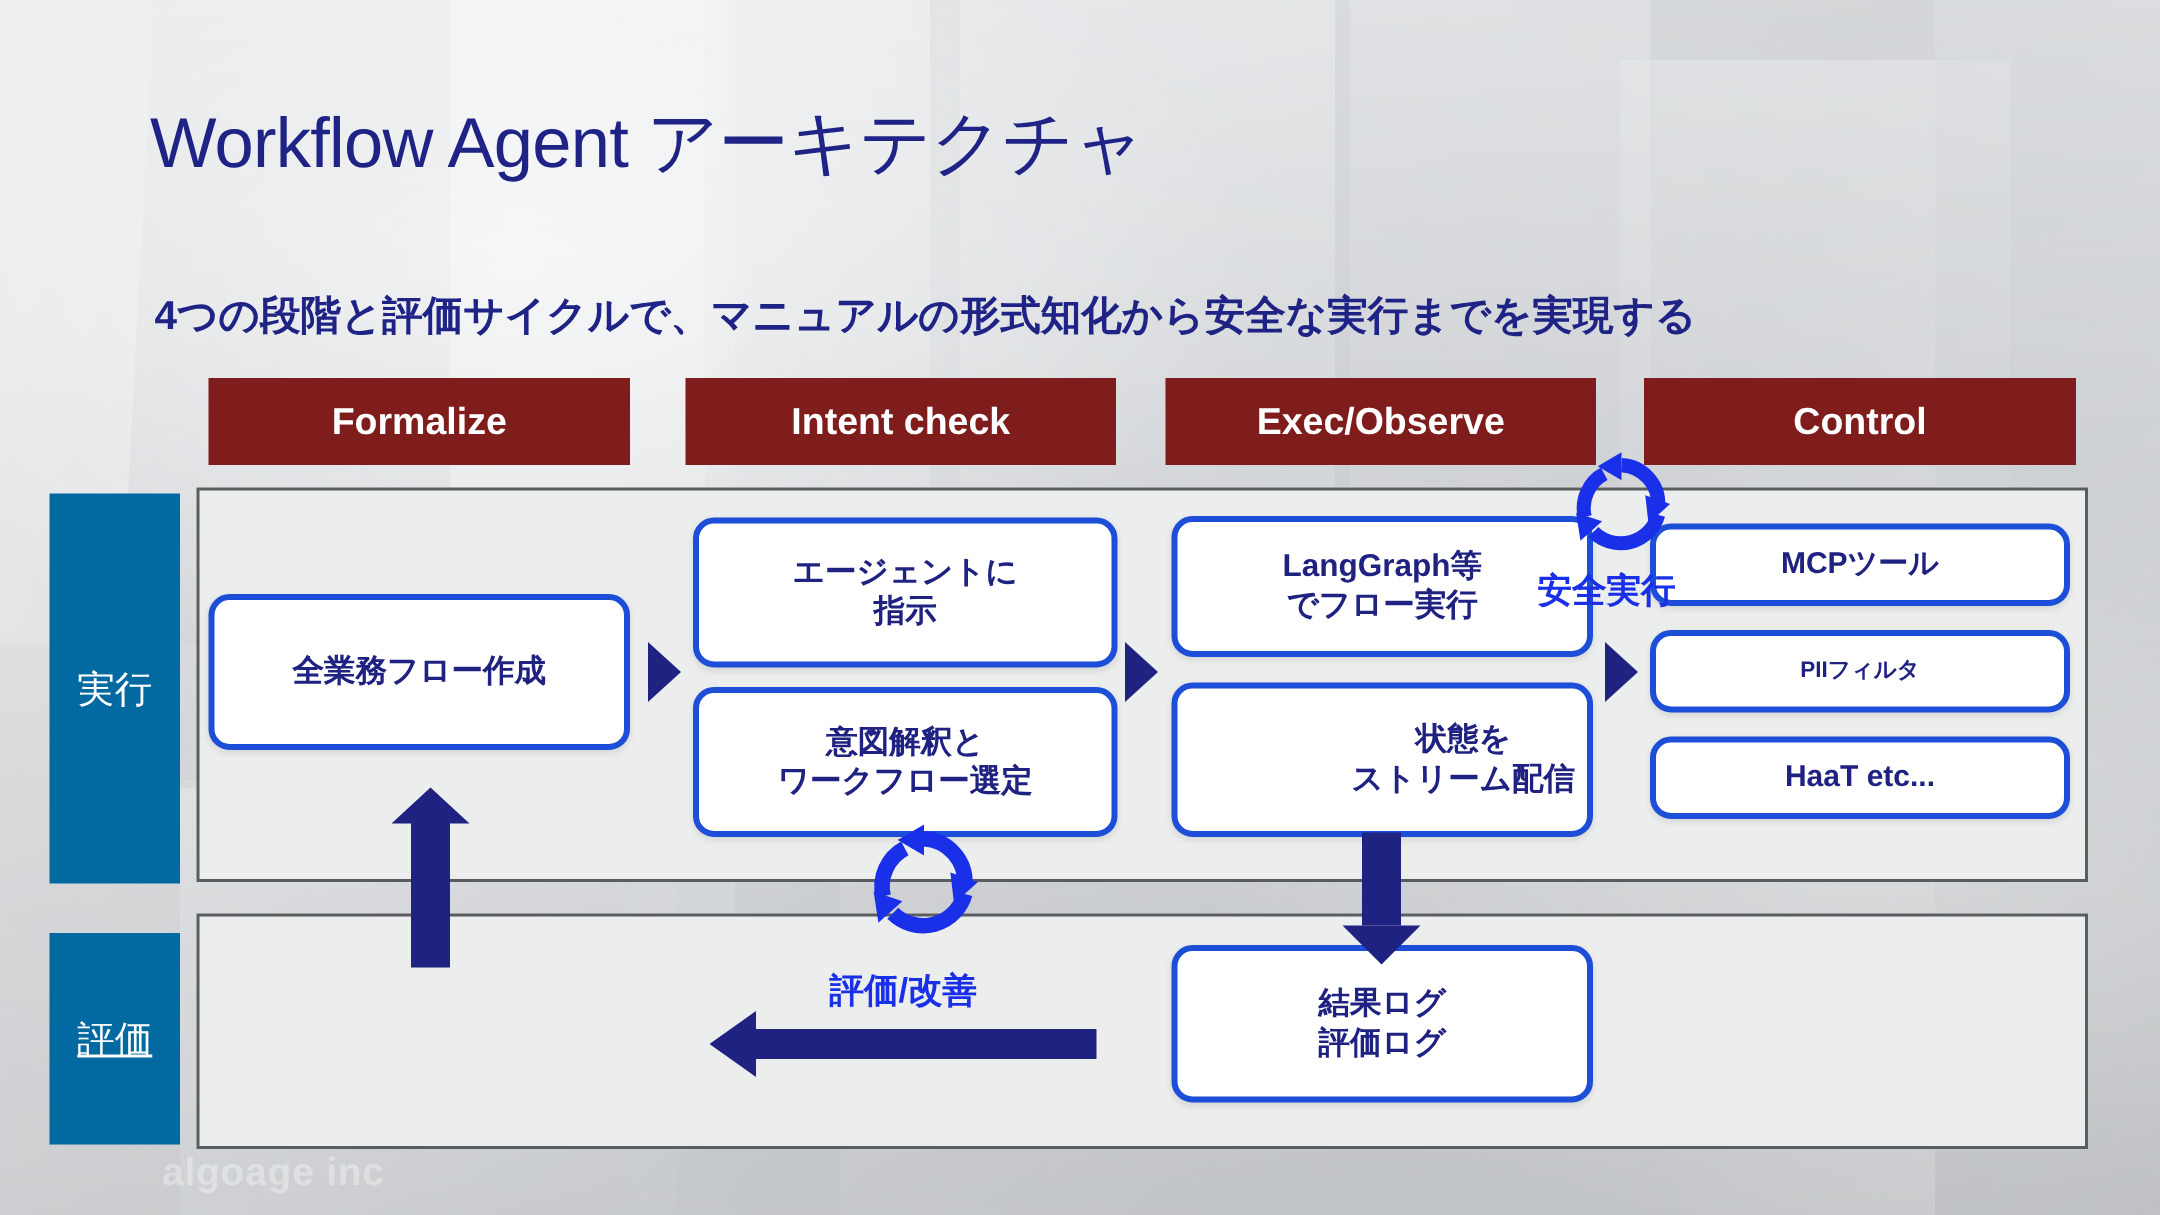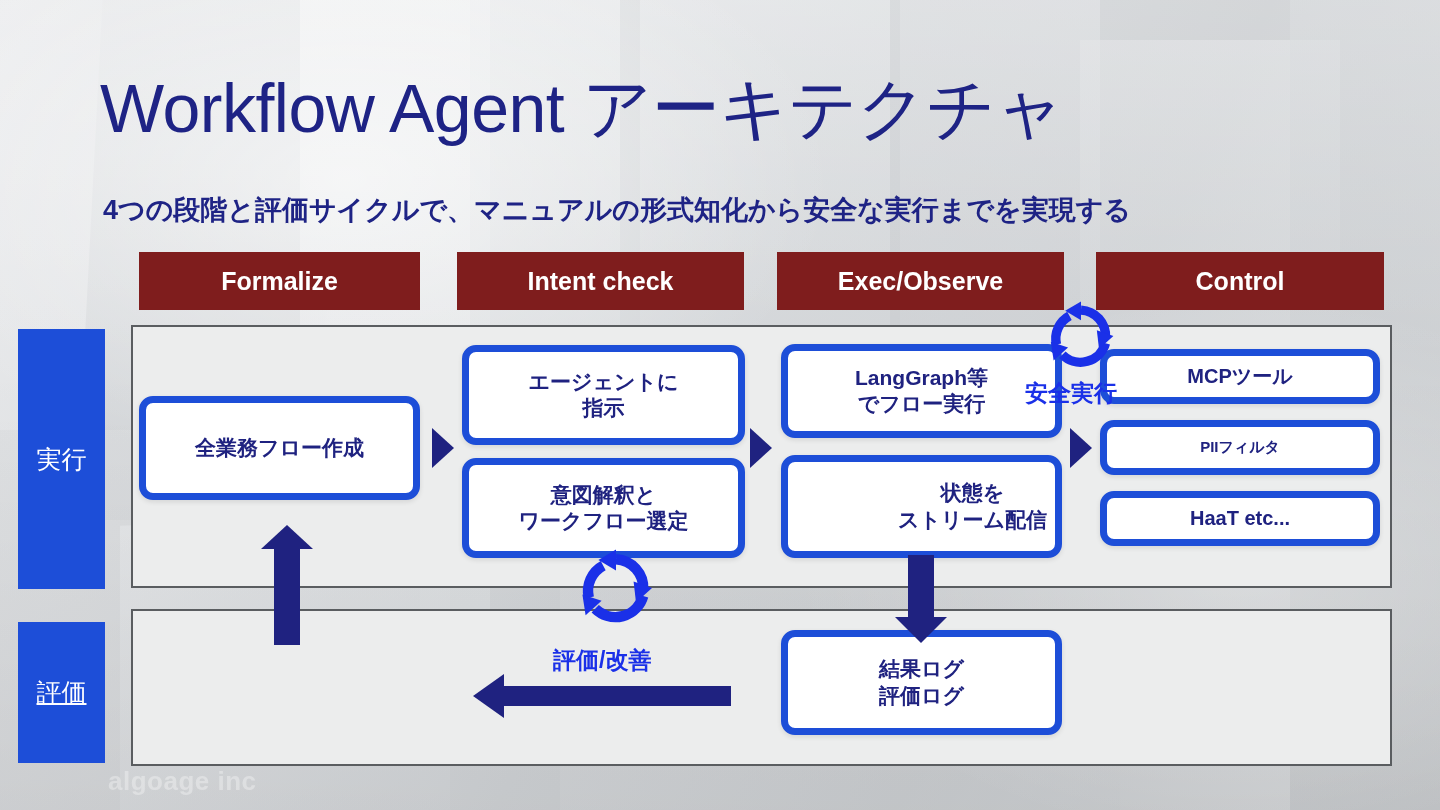--- a/index.html
+++ b/index.html
@@ -61,21 +61,21 @@
     font-size: 26px; font-weight: 700;
     color: rgba(255,255,255,.33);
     letter-spacing: .5px;
     user-select: none;
   }
 
   
   .title {
     position: absolute;
     left: 100px; top: 64px;
-    font-size: 68px;
+    font-size: 47px;
     font-weight: 400;
     color: #1e2385;
     letter-spacing: -0.5px;
     white-space: nowrap;
   }
   .subtitle {
     position: absolute;
     left: 103px; top: 192px;
     font-size: 27px;
     font-weight: 700;
@@ -98,23 +98,23 @@
     white-space: nowrap;
   }
   .ch0 { left: 139px;  width: 281px; }
   .ch1 { left: 457px;  width: 287px; }
   .ch2 { left: 777px;  width: 287px; }
   .ch3 { left: 1096px; width: 288px; }
 
   
   .rowlabel {
     position: absolute;
-    left: 18px;
+    left: 33px;
     width: 87px;
-    background: #1d4ed8;
+    background: #0369a1;
     color: #ffffff;
     font-size: 25px;
     font-weight: 400;
     display: flex;
     align-items: center;
     justify-content: center;
   }
   .rl-exec { top: 329px; height: 260px; }
   .rl-eval { top: 622px; height: 141px; text-decoration: underline; }
 
@@ -124,21 +124,21 @@
     background: #eceded;
     border: 2px solid #5a5d60;
   }
   .panel-exec { left: 131px; top: 325px;  width: 1261px; height: 263px; }
   .panel-eval { left: 131px; top: 609px;  width: 1261px; height: 157px; }
 
   
   .card {
     position: absolute;
     background: #ffffff;
-    border: 7px solid #1d4ed8;
+    border: 4px solid #1d4ed8;
     border-radius: 14px;
     box-shadow: 0 2px 5px rgba(0,0,0,.10);
     display: flex;
     align-items: center;
     justify-content: center;
     text-align: center;
     color: #1f2280;
     font-weight: 700;
     font-size: 21px;
     line-height: 1.25;

